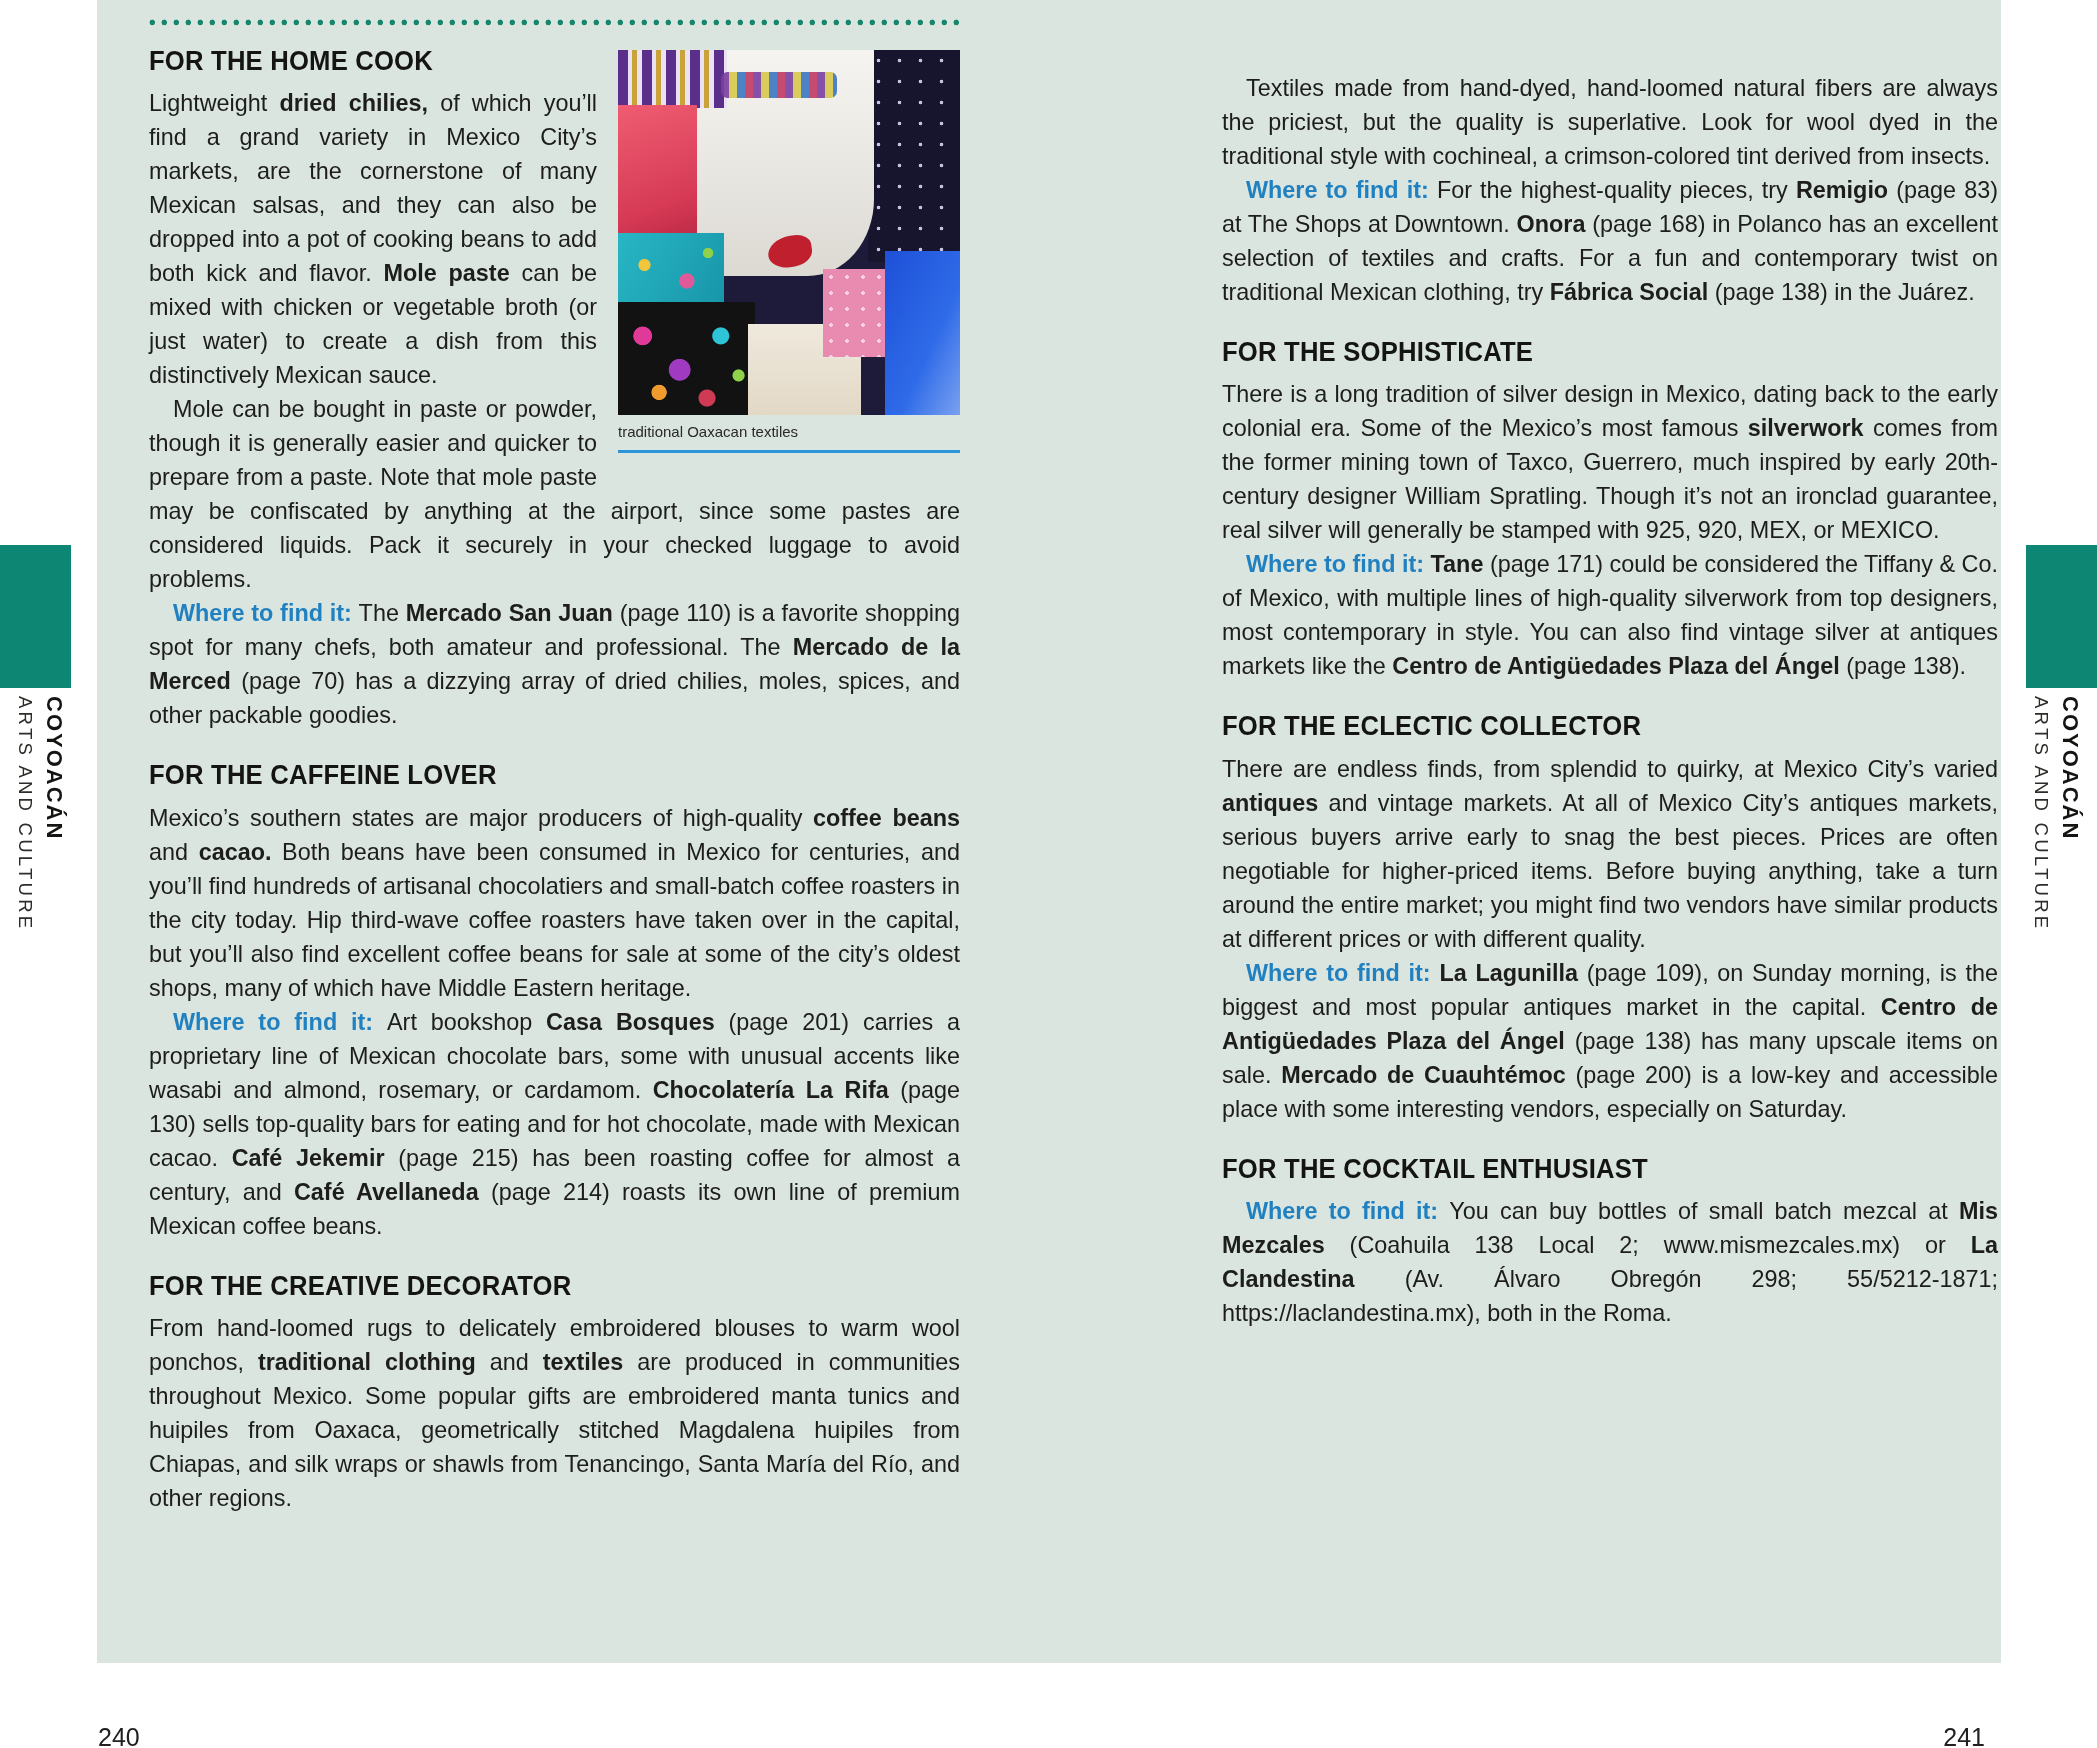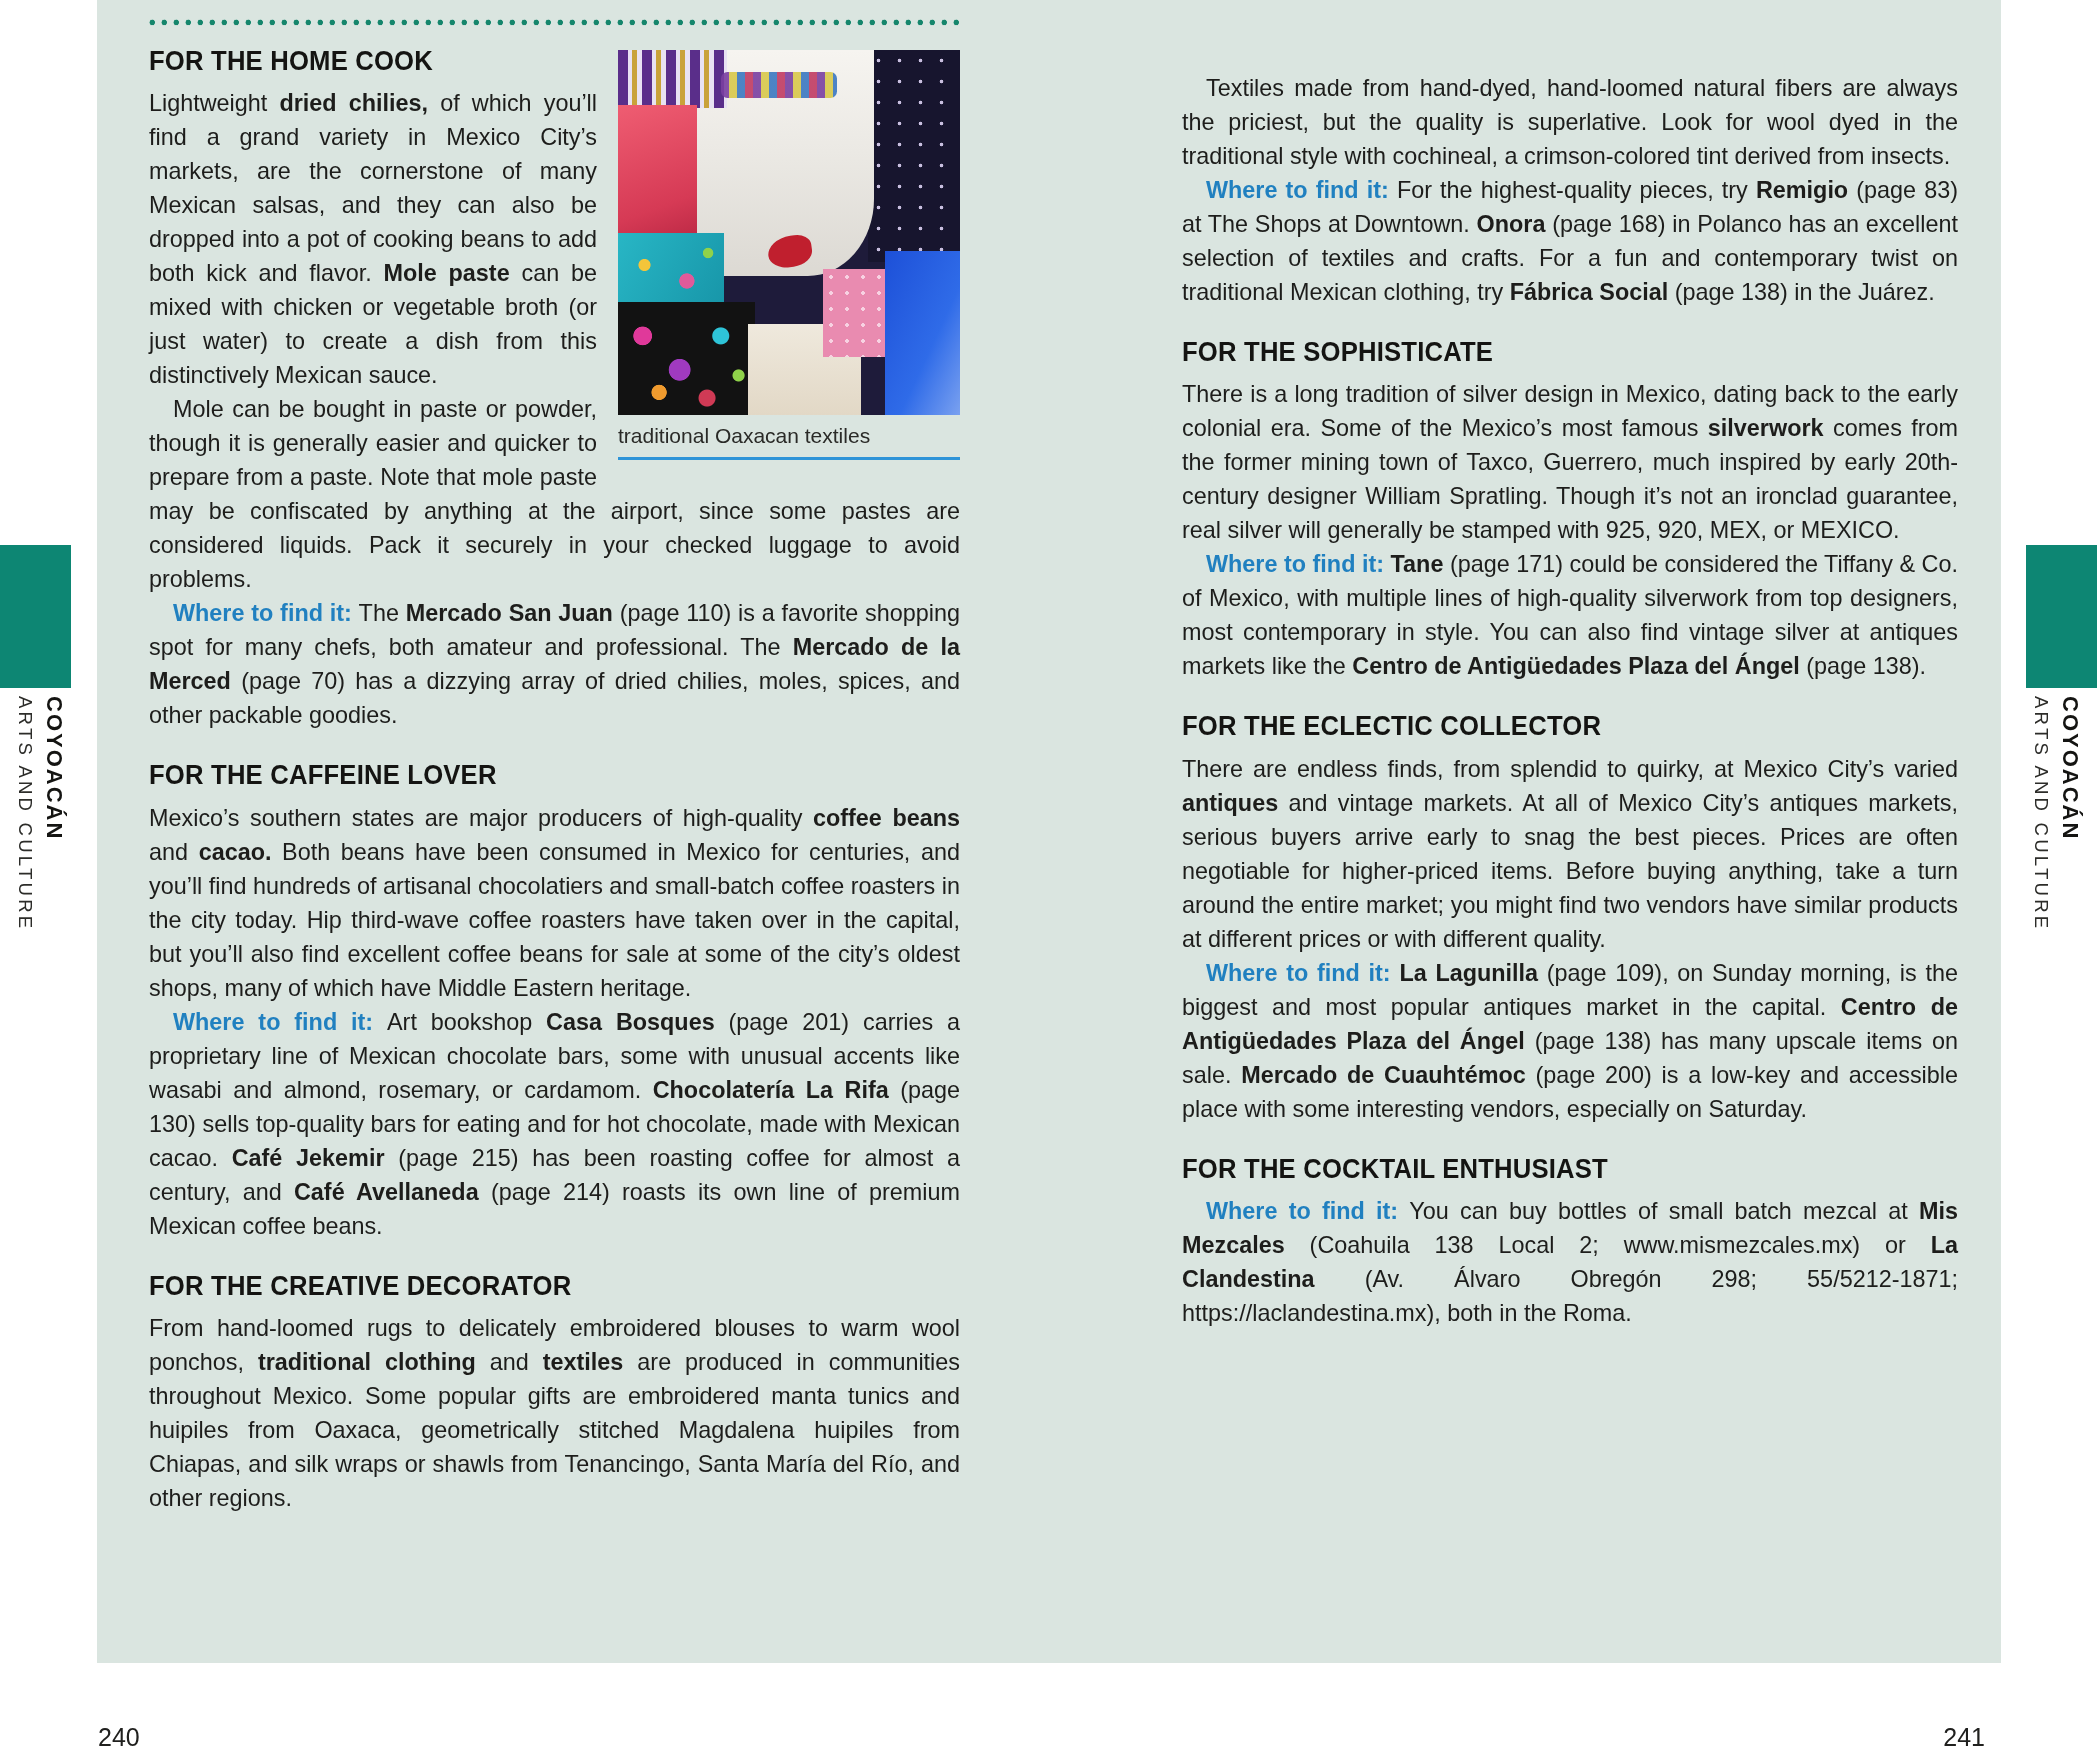--- a/index.html
+++ b/index.html
@@ -15,21 +15,21 @@
   body{
     width:2097px;height:1748px;position:relative;background:#ffffff;
     font-family:"Liberation Sans","DejaVu Sans",sans-serif;color:var(--text);
     overflow:hidden;
   }
   .panel{position:absolute;left:97px;top:0;width:1904px;height:1663px;background:var(--panel-bg);}
 
   
   .page-left{position:absolute;left:149px;top:0;width:811px;}
   .page-right{position:absolutes;}
-  .page-right{position:absolute;left:1182px;top:0;width:776px;}
+  .page-right{position:absolute;left:1222px;top:0;width:776px;}
 
   h1.page-title{
     margin:55px 0 0 0;font-size:38px;line-height:1.05;font-weight:bold;
     color:var(--accent-green);letter-spacing:0.4px;
   }
   .dotted-rule{
     margin-top:19.4px;height:6.5px;width:100%;
     background-image:radial-gradient(circle at 3.2px 3.2px, var(--accent-green) 2.5px, transparent 2.9px);
     background-size:12px 6.5px;background-repeat:repeat-x;
   }
@@ -83,21 +83,21 @@
       radial-gradient(circle at 88% 65%,#8fd24a 5.6px,transparent 6.5px);}
   .ph-bottom-cream{left:38%;bottom:0;width:33%;height:25%;
     background:linear-gradient(180deg,#efe9dd,#e2d8c6);}
   .ph-pink-patch{left:60%;top:60%;width:21%;height:24%;background:#e98bb0;
     background-image:radial-gradient(circle,#f7d2e2 1.6px,transparent 2px);background-size:16px 16px;}
   .ph-right-blue{right:0;bottom:0;width:22%;height:45%;
     background:linear-gradient(115deg,#1d50d8,#2f6be8 60%,#7aa1f0);}
   .ph-bird{left:44%;top:51%;width:44px;height:31px;background:#c01f2e;
     border-radius:62% 40% 52% 50%;transform:rotate(-8deg);}
   figcaption.photo-caption{
-    margin-top:8px;font-size:21px;line-height:1.2;color:#2a2a27;text-align:left;
+    margin-top:8px;font-size:15px;line-height:1.2;color:#2a2a27;text-align:left;
   }
   .caption-rule{margin-top:9px;height:3.2px;width:100%;background:var(--rule-blue);}
 
   
   .tab{position:absolute;top:545px;width:81px;}
   .tab-left{left:0;}
   .tab-right{right:0;}
   .tab-block{width:71px;height:143px;background:var(--tab-green);}
   .tab-left .tab-block{margin-left:0;}
   .tab-right .tab-block{margin-left:9.7px;}

